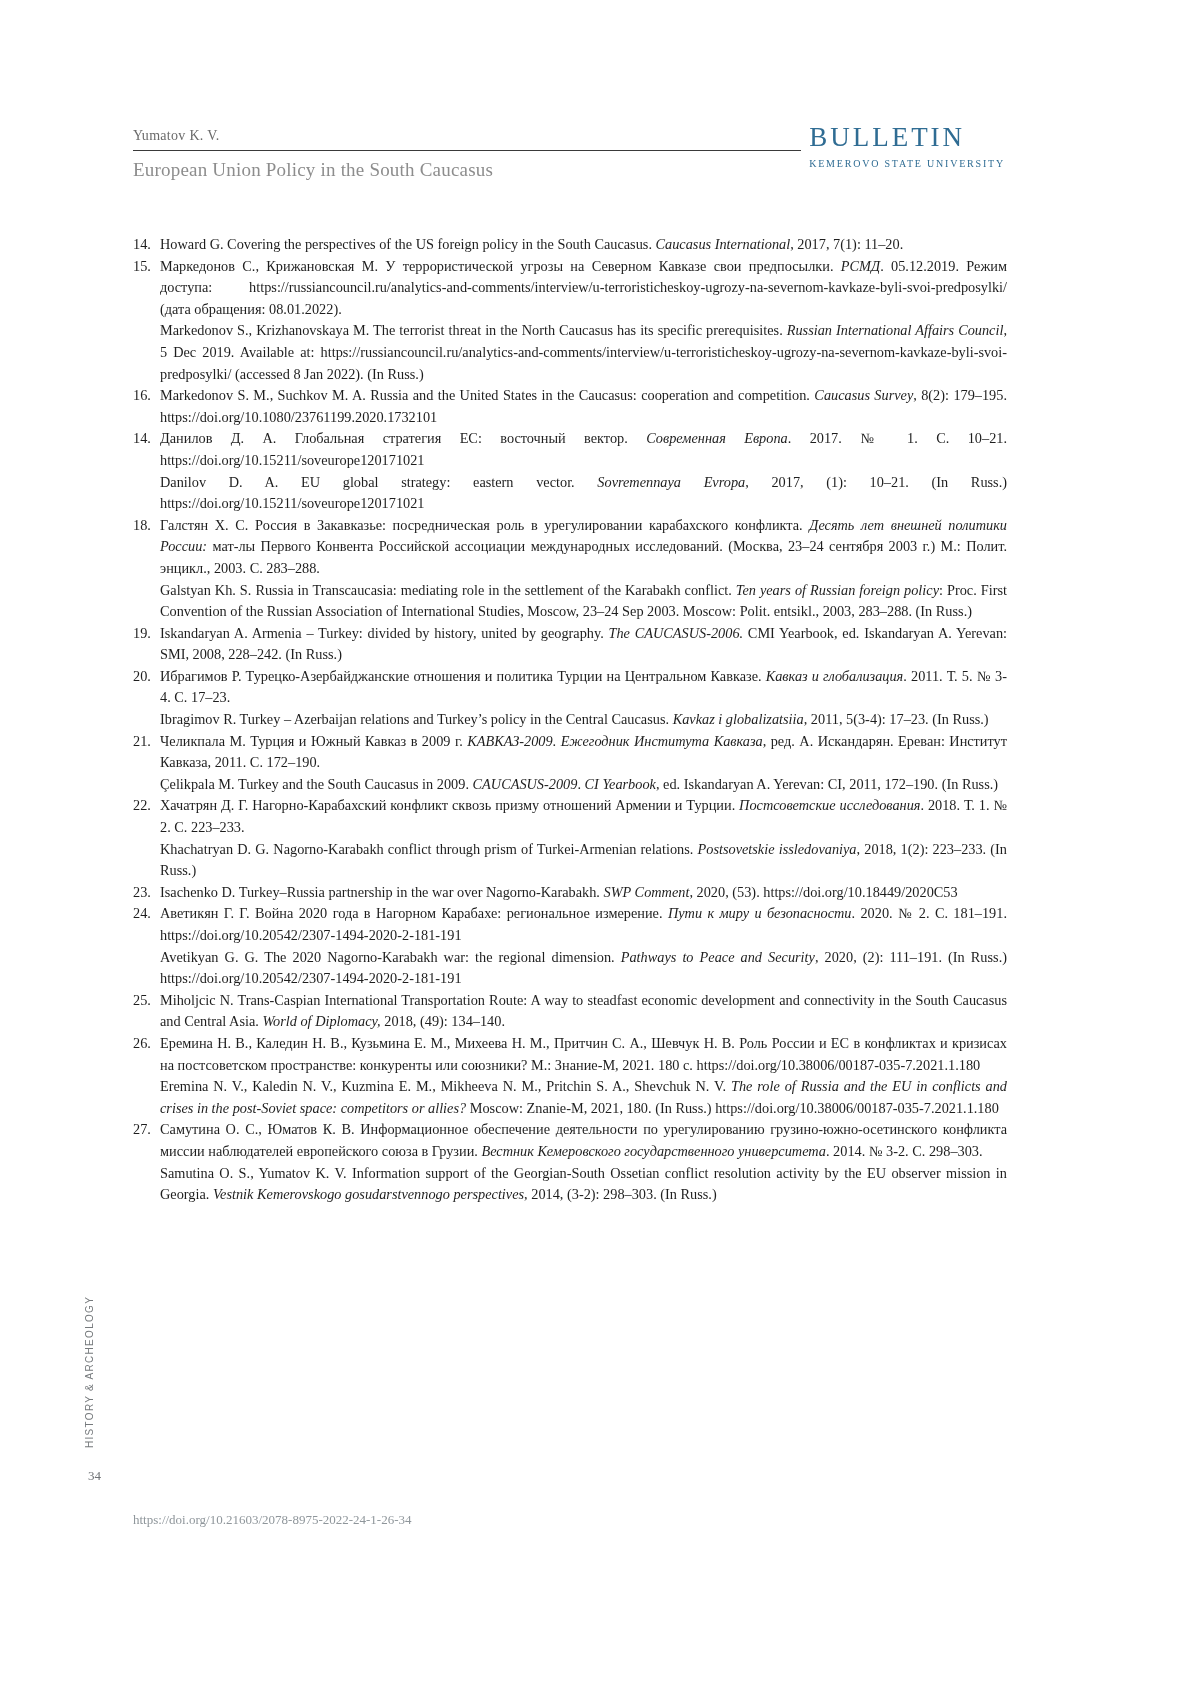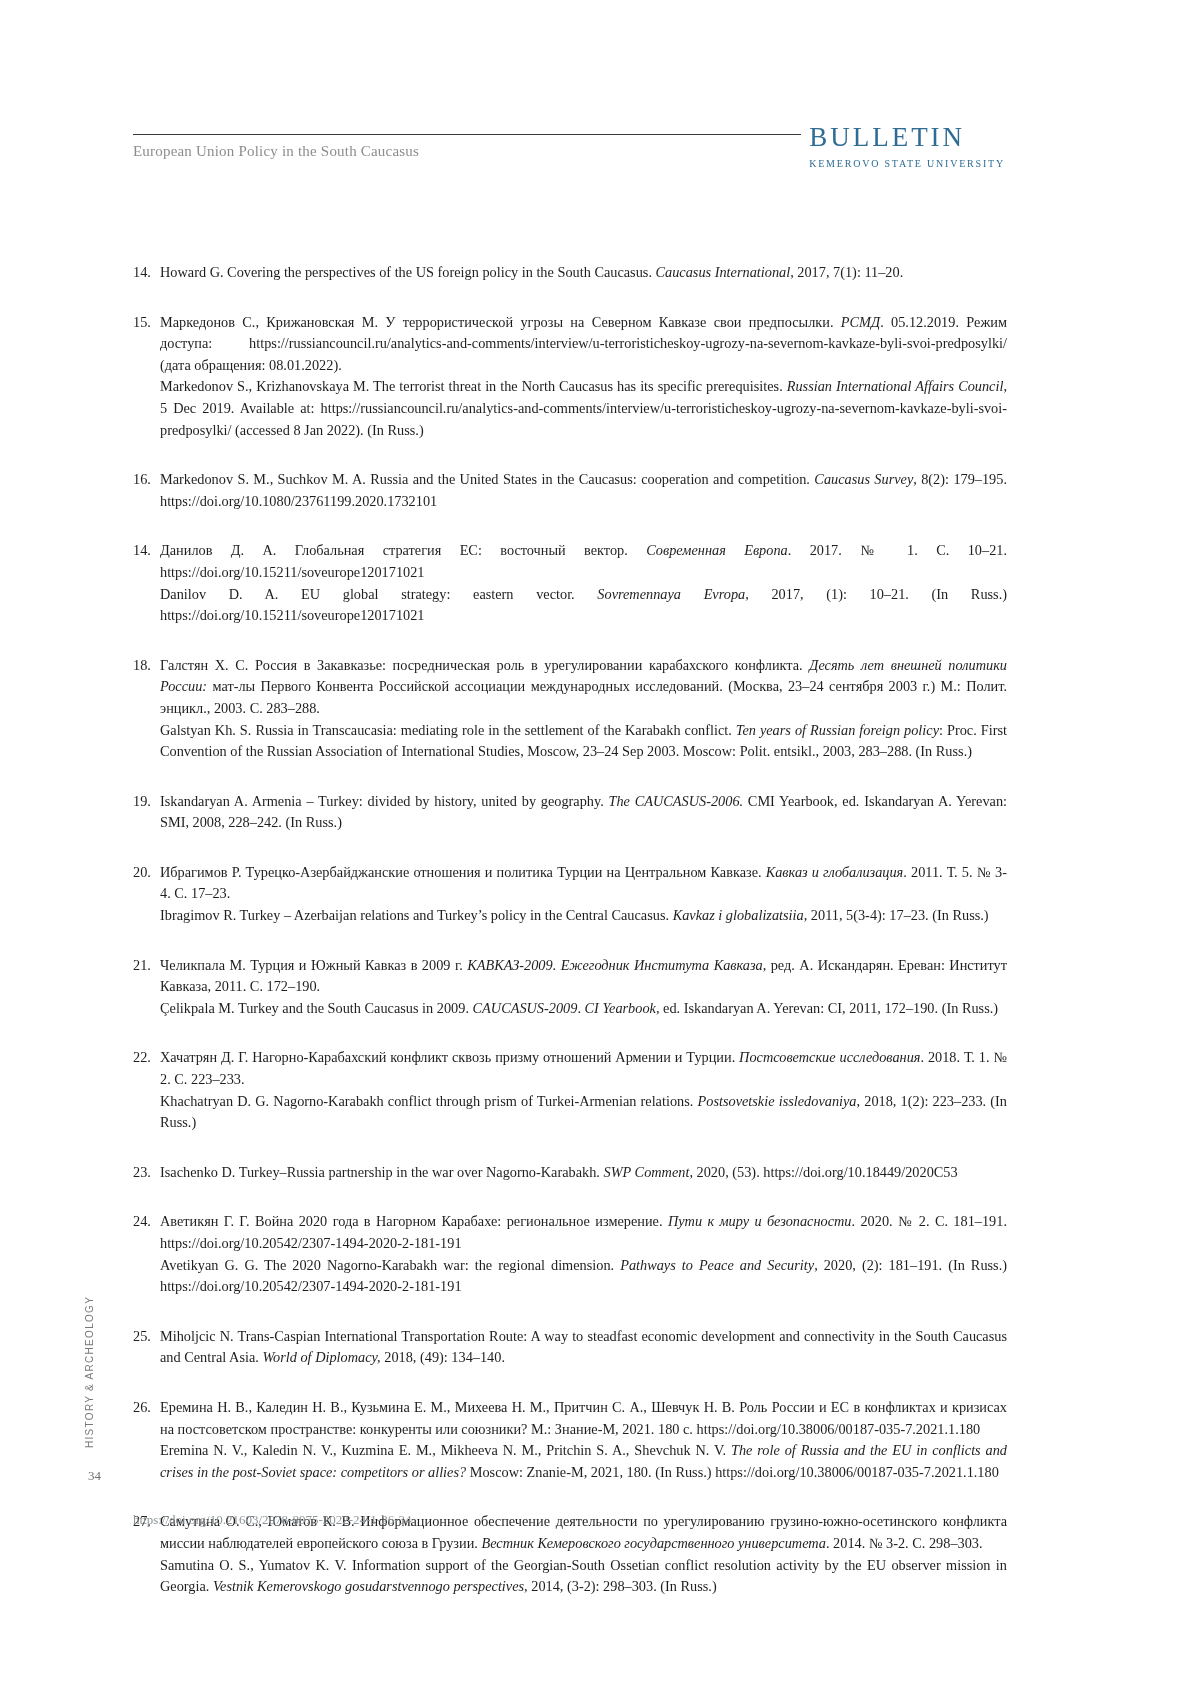--- a/index.html
+++ b/index.html
@@ -28,21 +28,21 @@
     color: var(--header-gray, #6b6b6b);
     letter-spacing: 0.3px;
   }
   .rule {
     margin-top: 6px;
     margin-bottom: 8px;
     width: 668px;
     border-top: 1.5px solid #3a3a3a;
   }
   .article-title {
-    font-size: 15px;
+    font-size: 19px;
     color: #8d8d8d;
     letter-spacing: 0.2px;
   }
   .header-right {
     position: absolute;
     right: 195px;
     top: 122px;
     color: var(--journal-blue, #2f6c93);
   }
   .journal-title {
@@ -62,21 +62,20 @@
     left: 133px;
     top: 234px;
     width: 874px;
     font-size: 14.3px;
     line-height: 21.6px;
     text-align: justify;
   }
   .ref-item {
     position: relative;
     padding-left: 27px;
-    margin-top: 28px;
   }
   .ref-num {
     position: absolute;
     left: 0;
     top: 0;
   }
   .ref-par { margin: 0; }
   .it { font-style: italic; }
   .url { overflow-wrap: break-word; }
 
@@ -115,20 +114,21 @@
     color: var(--footer-gray, #8f969b);
     margin-top: 44px;
   }
 </style>
 </head>
 <body>
 
 <div class="sheet">
 
   <div class="header-left">
+    <div class="author">Yumatov K. V.</div>
     <div class="rule"></div>
     <div class="article-title">European Union Policy in the South Caucasus</div>
   </div>
 
   <div class="header-right">
     <div class="journal-title">BULLETIN</div>
     <div class="journal-subtitle">KEMEROVO STATE UNIVERSITY</div>
   </div>
 
   <main class="refs">
@@ -174,21 +174,21 @@
         <p class="ref-par"><span>Хачатрян Д. Г. Нагорно-Карабахский конфликт сквозь призму отношений Армении и Турции. </span><span class="it">Постсоветские исследования</span><span>. 2018. Т. 1. № 2. С. 223–233.</span></p>
         <p class="ref-par"><span>Khachatryan D. G. Nagorno-Karabakh conflict through prism of Turkei-Armenian relations. </span><span class="it">Postsovetskie issledovaniya</span><span>, 2018, 1(2): 223–233. (In Russ.)</span></p>
       </div>
       <div class="ref-item">
         <span class="ref-num">23.</span>
         <p class="ref-par"><span>Isachenko D. Turkey–Russia partnership in the war over Nagorno-Karabakh. </span><span class="it">SWP Comment</span><span>, 2020, (53). </span><span class="url">https://doi.org/10.18449/2020C53</span></p>
       </div>
       <div class="ref-item">
         <span class="ref-num">24.</span>
         <p class="ref-par"><span>Аветикян Г. Г. Война 2020 года в Нагорном Карабахе: региональное измерение. </span><span class="it">Пути к миру и безопасности</span><span>. 2020. № 2. С. 181–191. </span><span class="url">https://doi.org/10.20542/2307-1494-2020-2-181-191</span></p>
-        <p class="ref-par"><span>Avetikyan G. G. The 2020 Nagorno-Karabakh war: the regional dimension. </span><span class="it">Pathways to Peace and Security</span><span>, 2020, (2): 181–191. (In Russ.) </span><span class="url">https://doi.org/10.20542/2307-1494-2020-2-181-191</span></p>
+        <p class="ref-par"><span>Avetikyan G. G. The 2020 Nagorno-Karabakh war: the regional dimension. </span><span class="it">Pathways to Peace and Security</span><span>, 2020, (2): 111–191. (In Russ.) </span><span class="url">https://doi.org/10.20542/2307-1494-2020-2-181-191</span></p>
       </div>
       <div class="ref-item">
         <span class="ref-num">25.</span>
         <p class="ref-par"><span>Miholjcic N. Trans-Caspian International Transportation Route: A way to steadfast economic development and connectivity in the South Caucasus and Central Asia. </span><span class="it">World of Diplomacy,</span><span> 2018, (49): 134–140.</span></p>
       </div>
       <div class="ref-item">
         <span class="ref-num">26.</span>
         <p class="ref-par"><span>Еремина Н. В., Каледин Н. В., Кузьмина Е. М., Михеева Н. М., Притчин С. А., Шевчук Н. В. Роль России и ЕС в конфликтах и кризисах на постсоветском пространстве: конкуренты или союзники? М.: Знание-М, 2021. 180 с. </span><span class="url">https://doi.org/10.38006/00187-035-7.2021.1.180</span></p>
         <p class="ref-par"><span>Eremina N. V., Kaledin N. V., Kuzmina E. M., Mikheeva N. M., Pritchin S. A., Shevchuk N. V. </span><span class="it">The role of Russia and the EU in conflicts and crises in the post-Soviet space: competitors or allies?</span><span> Moscow: Znanie-M, 2021, 180. (In Russ.) </span><span class="url">https://doi.org/10.38006/00187-035-7.2021.1.180</span></p>
       </div>

